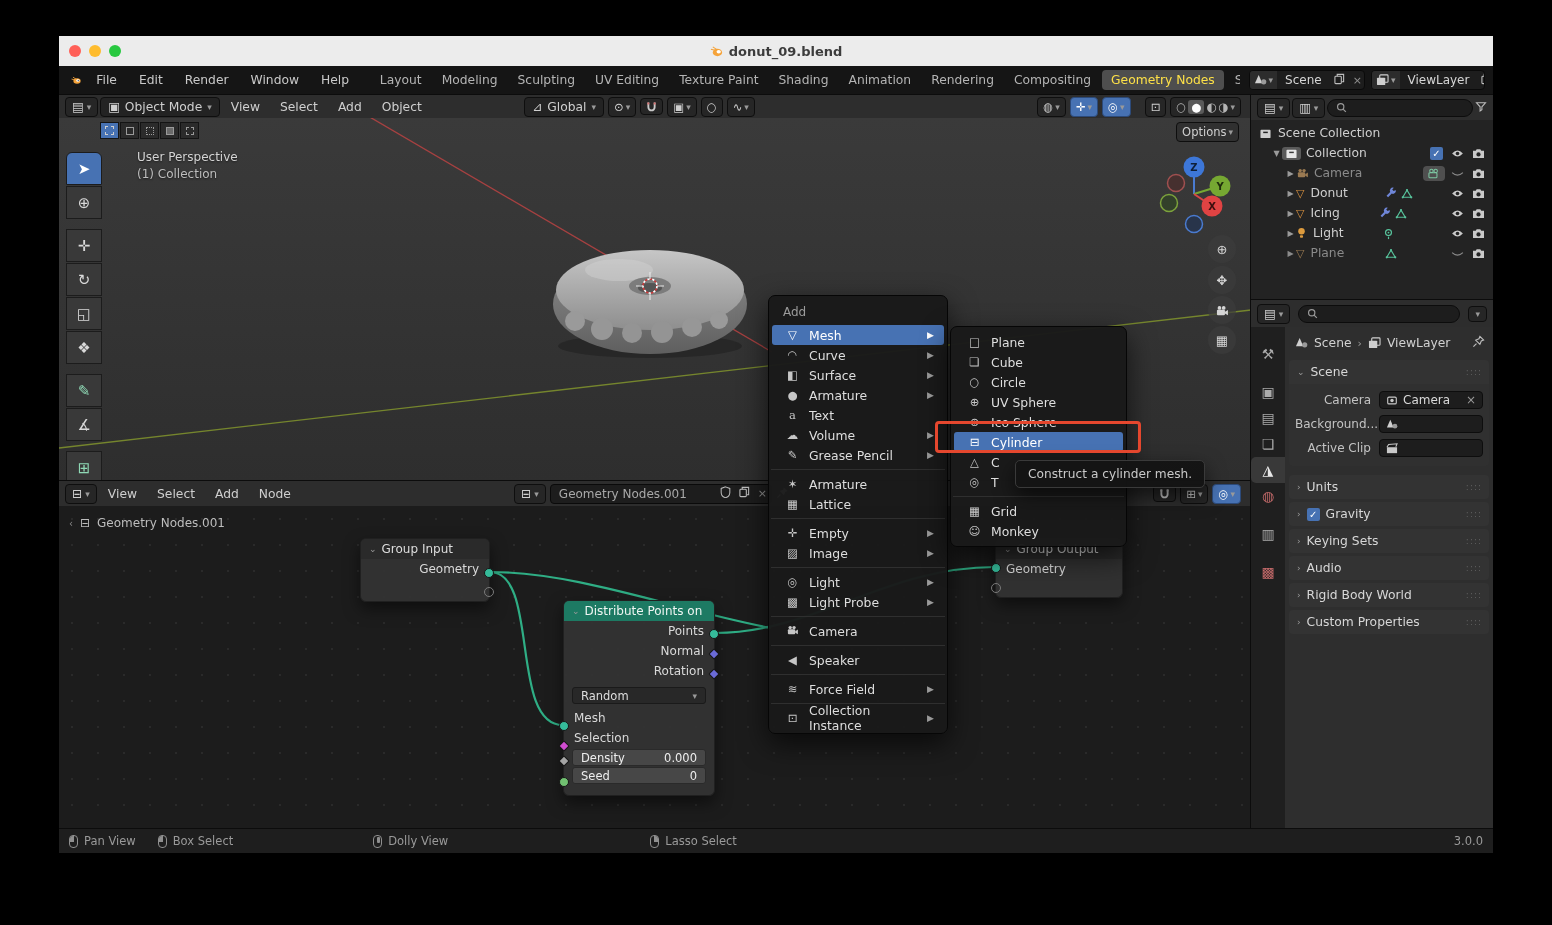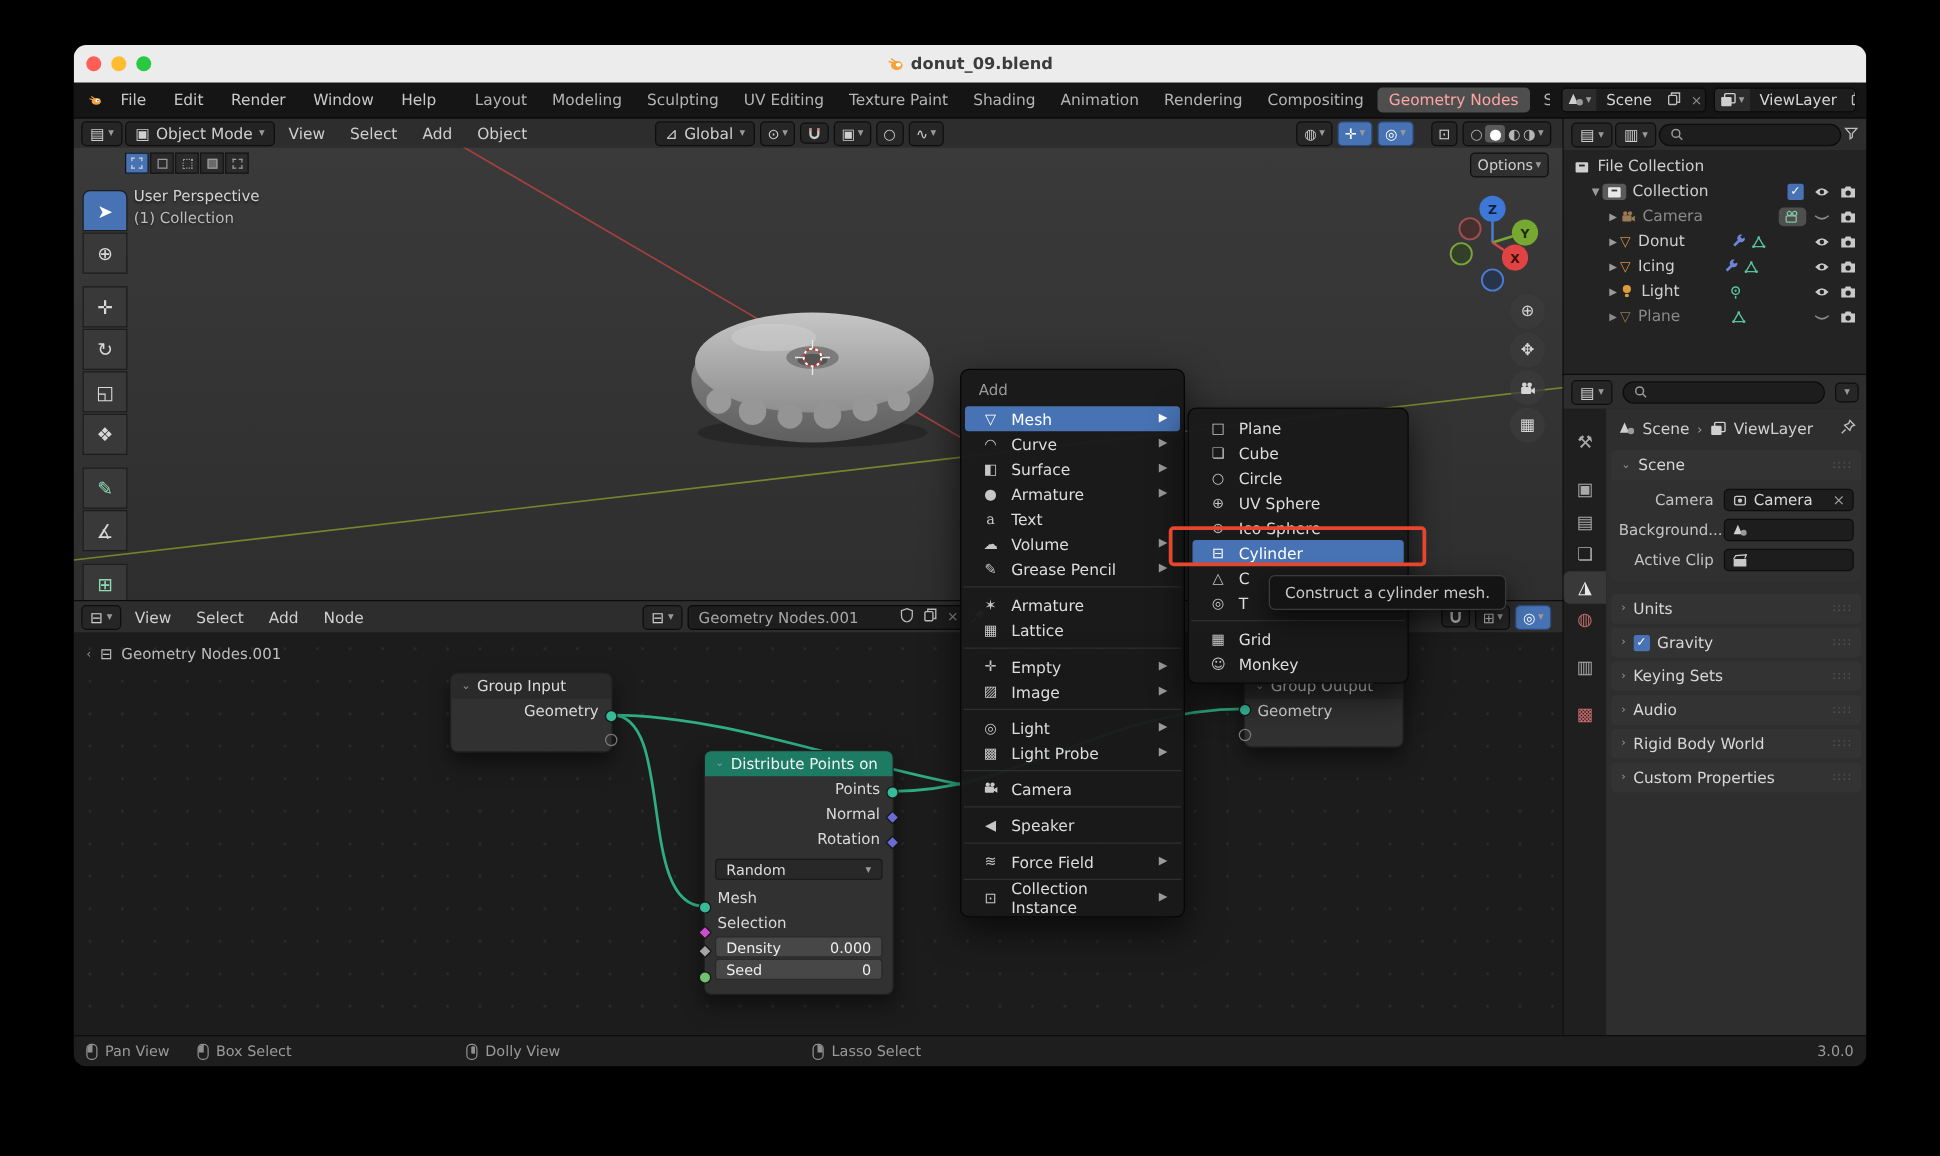--- a/index.html
+++ b/index.html
@@ -1,29 +1,29 @@
 <!DOCTYPE html>
 <html><head>
 <meta charset="utf-8">
 <style>
   *{box-sizing:border-box;margin:0;padding:0}
   body{margin:0;background:#000;font-family:"DejaVu Sans","Liberation Sans",sans-serif;color:#d1d1d1}
   .stage{position:relative;width:1552px;height:925px;background:#000;overflow:hidden}
   .abs{position:absolute}
   .row{display:flex;align-items:center}
-  .window{position:absolute;left:59px;top:36px;width:1434px;height:817px;border-radius:10px;overflow:hidden;background:#1c1c1c;box-shadow:0 25px 70px rgba(0,0,0,.75)}
+  .window{position:absolute;left:59px;top:36px;width:1434px;height:817px;border-radius:0;overflow:hidden;background:#1c1c1c;box-shadow:0 25px 70px rgba(0,0,0,.75)}
   
   .titlebar{height:30px;background:#ececec;display:flex;align-items:center;justify-content:center;position:relative}
   .tl{position:absolute;top:9px;width:12px;height:12px;border-radius:50%}
   .title{font-size:13px;font-weight:bold;color:#3c3c3c;display:flex;align-items:center;gap:6px}
   
   .topbar{height:29px;background:#151515;display:flex;align-items:center;font-size:12.3px;color:#c9c9c9;padding:0 8px;gap:0;border-bottom:1px solid #090909}
   .appmenu{padding:0 11px;cursor:default}
   .ws{padding:3px 9px;border-radius:4px;color:#b4b4b4;margin:0 1px;white-space:nowrap}
-  .ws.active{background:#4e4e4e;color:#fca5a5}
+  .ws.active{background:#4e4e4e;color:#fde047}
   .sel{display:flex;align-items:center;height:20px;background:#1d1d1d;border:1px solid #0a0a0a;border-radius:4px;overflow:hidden}
   .sel .icbtn{background:#2c2c2c;height:100%;display:flex;align-items:center;padding:0 4px;gap:2px}
   .sel .txt{padding:0 8px;font-size:12px;color:#d6d6d6}
   .sel .mini{color:#8f8f8f;padding:0 4px;font-size:11px}
   .chev{font-size:9px;color:#9a9a9a}
   
   .region{position:absolute;outline:1px solid #0c0c0c}
   .ehead{height:23px;background:#2d2d2d;display:flex;align-items:center;font-size:12.3px;color:#cfcfcf;padding:0 6px;gap:2px;position:relative}
   .hbtn{display:flex;align-items:center;gap:3px;padding:2px 6px;border-radius:4px;background:#262626;border:1px solid #0e0e0e}
   .hmenu{padding:2px 9px;border-radius:3px}
@@ -248,21 +248,21 @@
             </span>
           <span class="modebtn">
               <span class="sqs" style="border-style:dashed"></span>
             </span>
         </div>
         <span class="tbtn abs" style="right:12px;top:4px;background:#2c2c2cb8">
             <span>Options</span>
             <span class="chev">▾</span>
           </span>
 
-        <div class="abs" style="left:48px;top:32px">
+        <div class="abs" style="left:78px;top:32px">
           <div class="ovtext">User Perspective</div>
           <div class="ovtext" style="color:#bdbdbd;margin-top:3px">(1) Collection</div>
         </div>
 
         <div class="toolcol">
           <div class="tool active">➤</div>
           <div class="tool">⊕</div>
           <div class="tgap"></div>
           <div class="tool">✛</div>
           <div class="tool">↻</div>
@@ -433,21 +433,21 @@
         <span class="mini"><svg width="12" height="11" viewBox="0 0 16 14">
               <path d="M2 2h12l-4.8 5.4v4L6.8 13V7.4z" fill="none" stroke="#bdbdbd" stroke-width="1.4"></path>
             </svg></span>
       </div>
       <div style="padding:3px 0">
         <div class="orow" style="padding-left:8px">
           <svg width="13" height="11" viewBox="0 0 14 12" style="margin-right:6px">
               <rect x="1.5" y="2" width="11" height="9" rx="1" fill="#cfcfcf"></rect>
               <rect x="4.5" y="4" width="5" height="1.6" fill="#232323"></rect>
             </svg>
-          <span>File Collection</span>
+          <span>Scene Collection</span>
         </div>
         <div class="orow" style="padding-left:20px">
           <span class="tw">▼</span>
           <span style="background:#5a5a5a;border-radius:3px;padding:1px 3px;margin-right:5px;display:inline-flex">
               <svg width="13" height="11" viewBox="0 0 14 12">
                 <rect x="1.5" y="2" width="11" height="9" rx="1" fill="#e8e8e8"></rect>
                 <rect x="4.5" y="4" width="5" height="1.6" fill="#3a3a3a"></rect>
               </svg>
             </span>
           <span>Collection</span>

